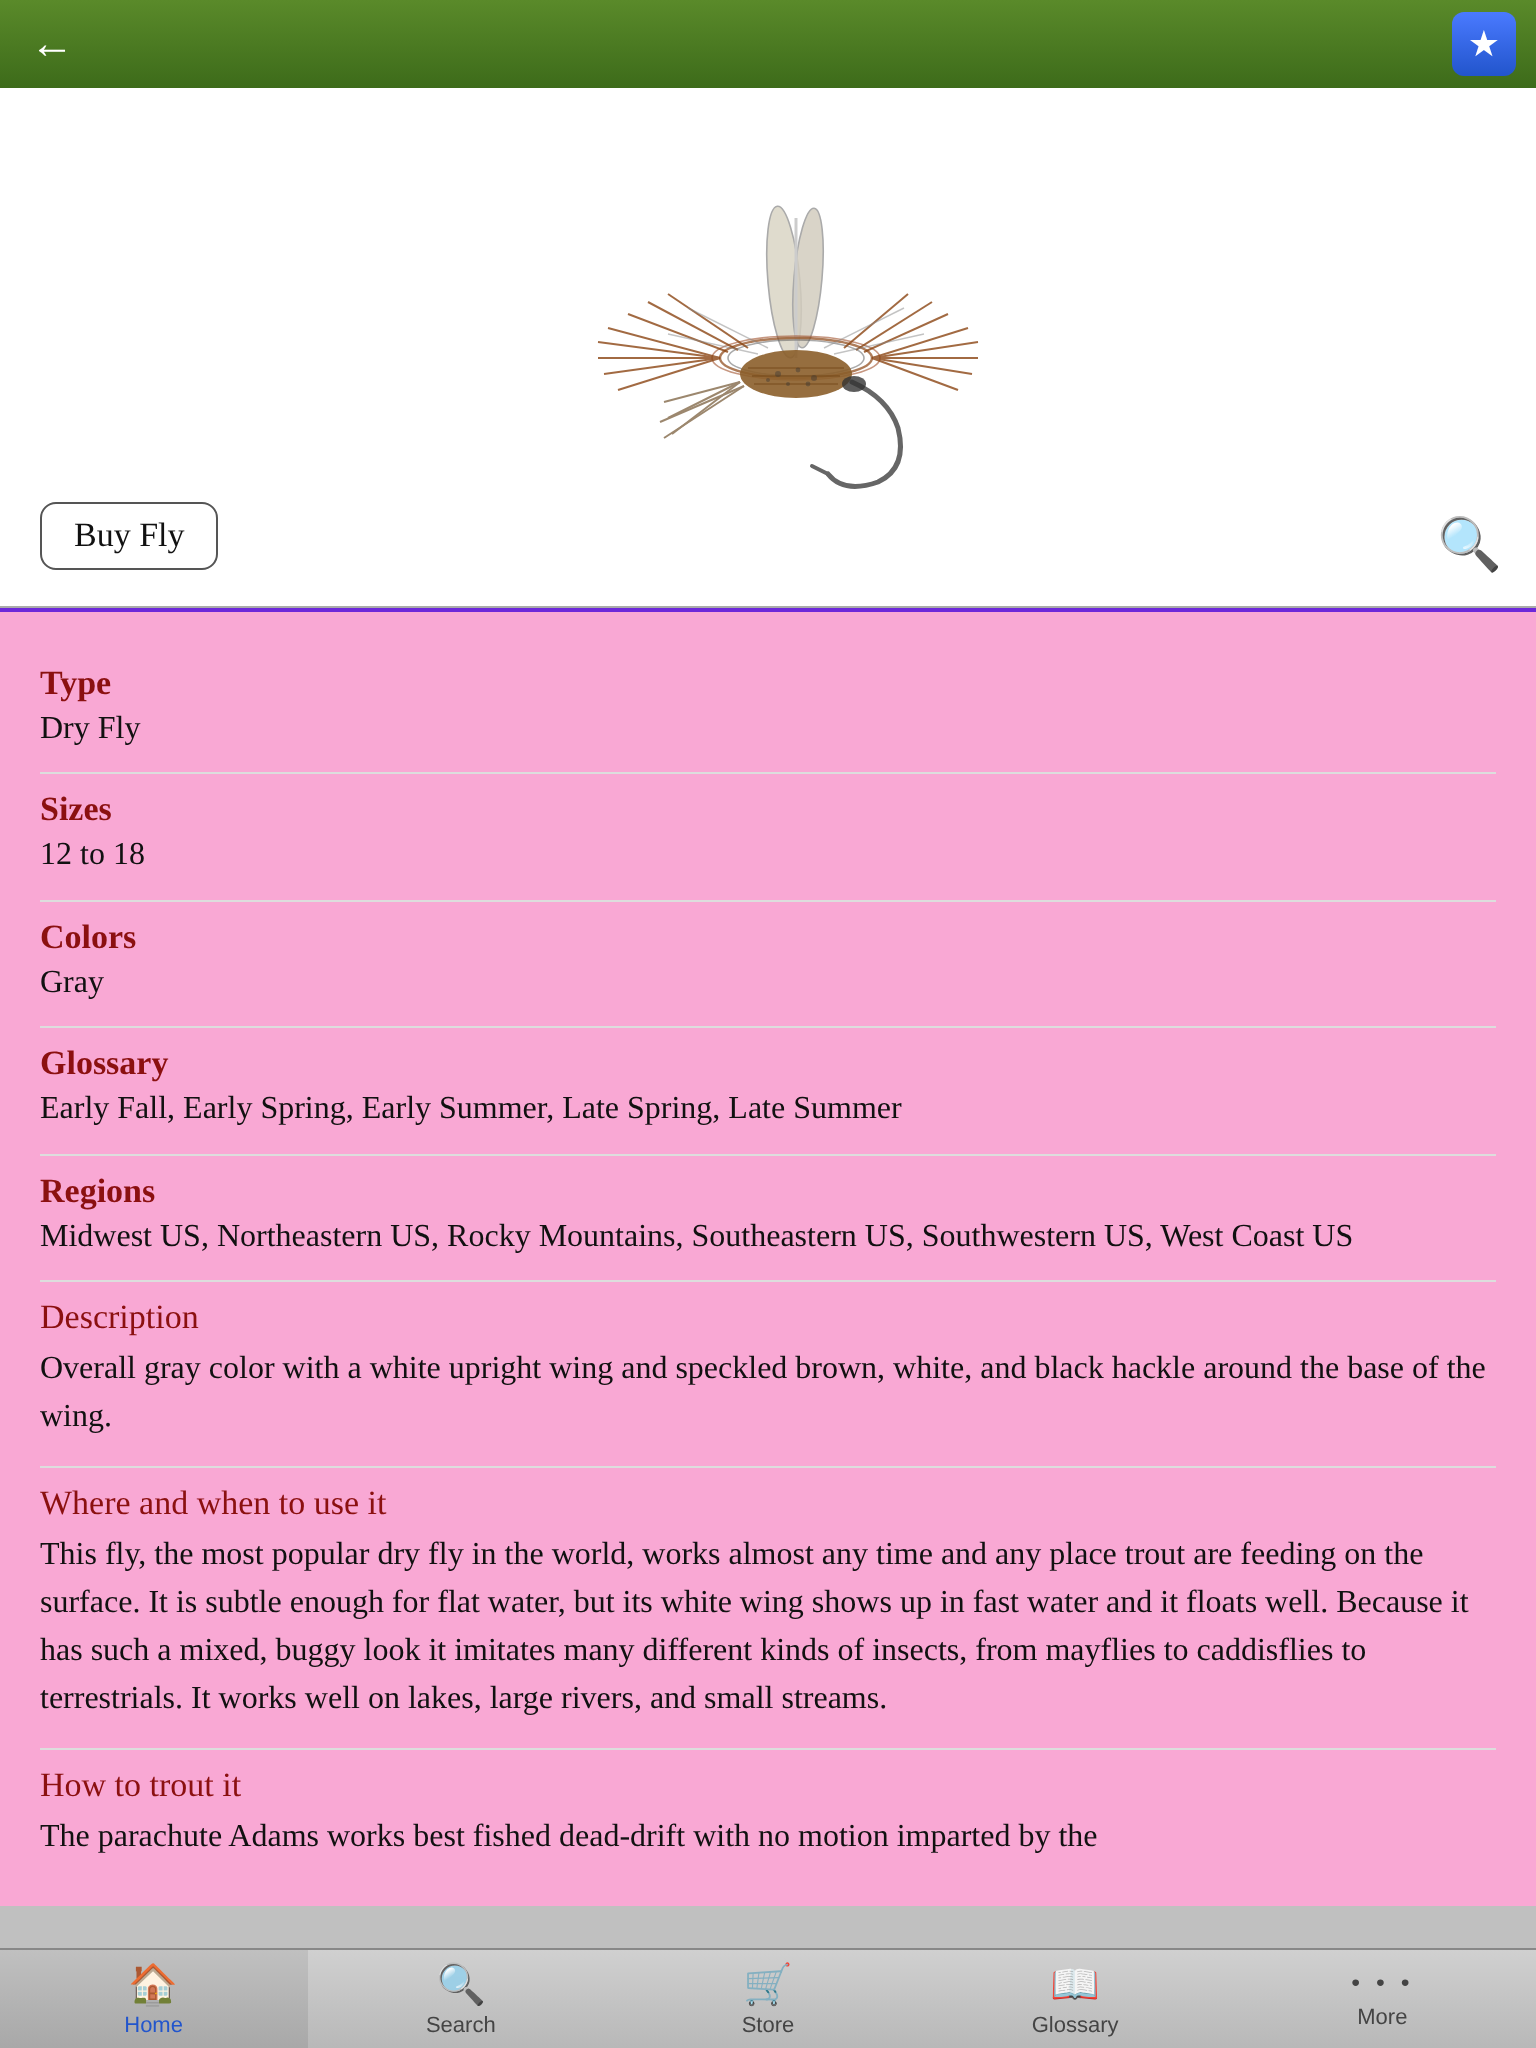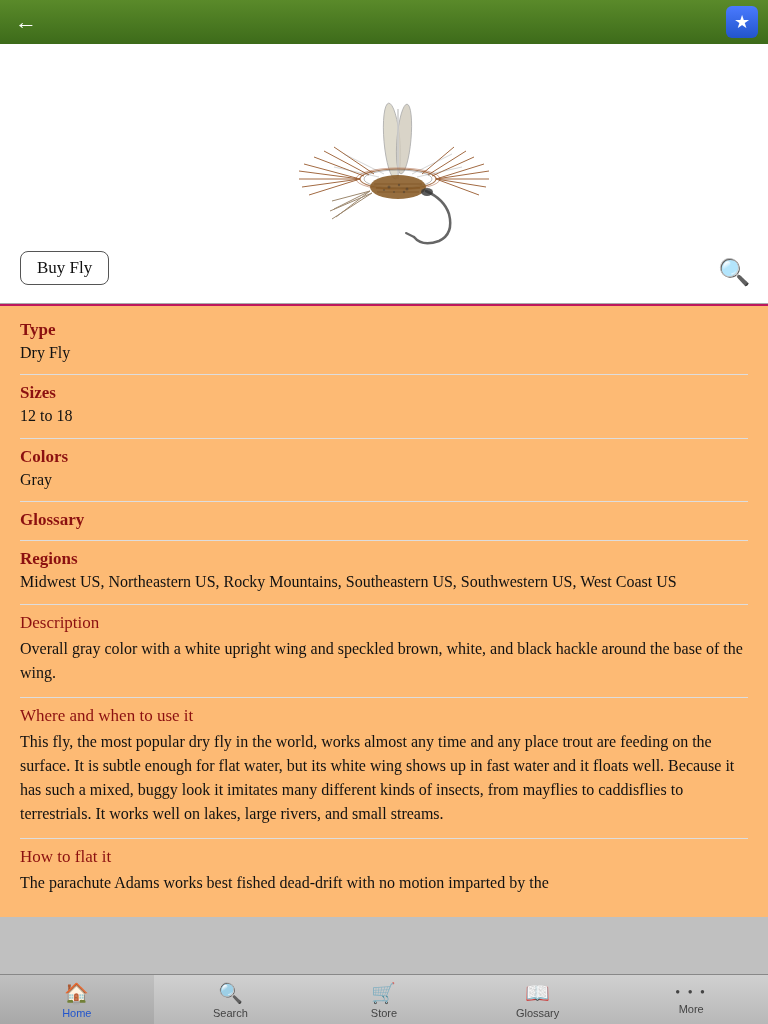--- a/index.html
+++ b/index.html
@@ -105,23 +105,23 @@
       cursor: pointer;
     }
     #zoom-icon {
       font-size: 26px;
       color: #777;
     }
 
     
     #info-panel {
       width: 100%;
-      background: #fdba74;
-      border-top: 2px solid #be185d;
-      padding: 14px 20px 10px 20px;
+      background: #f9a8d4;
+      border-top: 2px solid #6d28d9;
+      padding: 26px 20px 10px 20px;
     }
     .info-section {
       margin-bottom: 10px;
     }
     .info-label {
       color: #8b1010;
       font-size: 17px;
       font-weight: bold;
       font-family: 'Georgia', serif;
       margin-bottom: 2px;
@@ -313,20 +313,21 @@
     <div class="info-separator"></div>
 
     <div class="info-section">
       <div class="info-label">Colors</div>
       <div class="info-value">Gray</div>
     </div>
     <div class="info-separator"></div>
 
     <div class="info-section">
       <div class="info-label">Glossary</div>
+      <div class="info-value">Early Fall, Early Spring, Early Summer, Late Spring, Late Summer</div>
     </div>
     <div class="info-separator"></div>
 
     <div class="info-section">
       <div class="info-label">Regions</div>
       <div class="info-value">Midwest US, Northeastern US, Rocky Mountains, Southeastern US, Southwestern US, West Coast US</div>
     </div>
     <div class="info-separator"></div>
 
     <div class="info-section-text">
@@ -335,21 +336,21 @@
     </div>
     <div class="info-separator"></div>
 
     <div class="info-section-text">
       <div class="info-label-text">Where and when to use it</div>
       <div class="info-value-text">This fly, the most popular dry fly in the world,  works almost any time and any place trout are feeding on the surface.  It is subtle enough for flat water, but its white wing shows up in fast water and it floats well.  Because it has such a mixed, buggy look it imitates many different kinds of insects, from mayflies to caddisflies to terrestrials.  It works well on lakes, large rivers, and small streams.</div>
     </div>
     <div class="info-separator"></div>
 
     <div class="info-section-text">
-      <div class="info-label-text">How to flat it</div>
+      <div class="info-label-text">How to trout it</div>
       <div class="info-value-text">The parachute Adams works best fished dead-drift with no motion imparted by the</div>
     </div>
 
   </div>
 
 </div>
 
 <div id="tab-bar">
   <div class="tab-item active">
     <span class="tab-icon">🏠</span>

